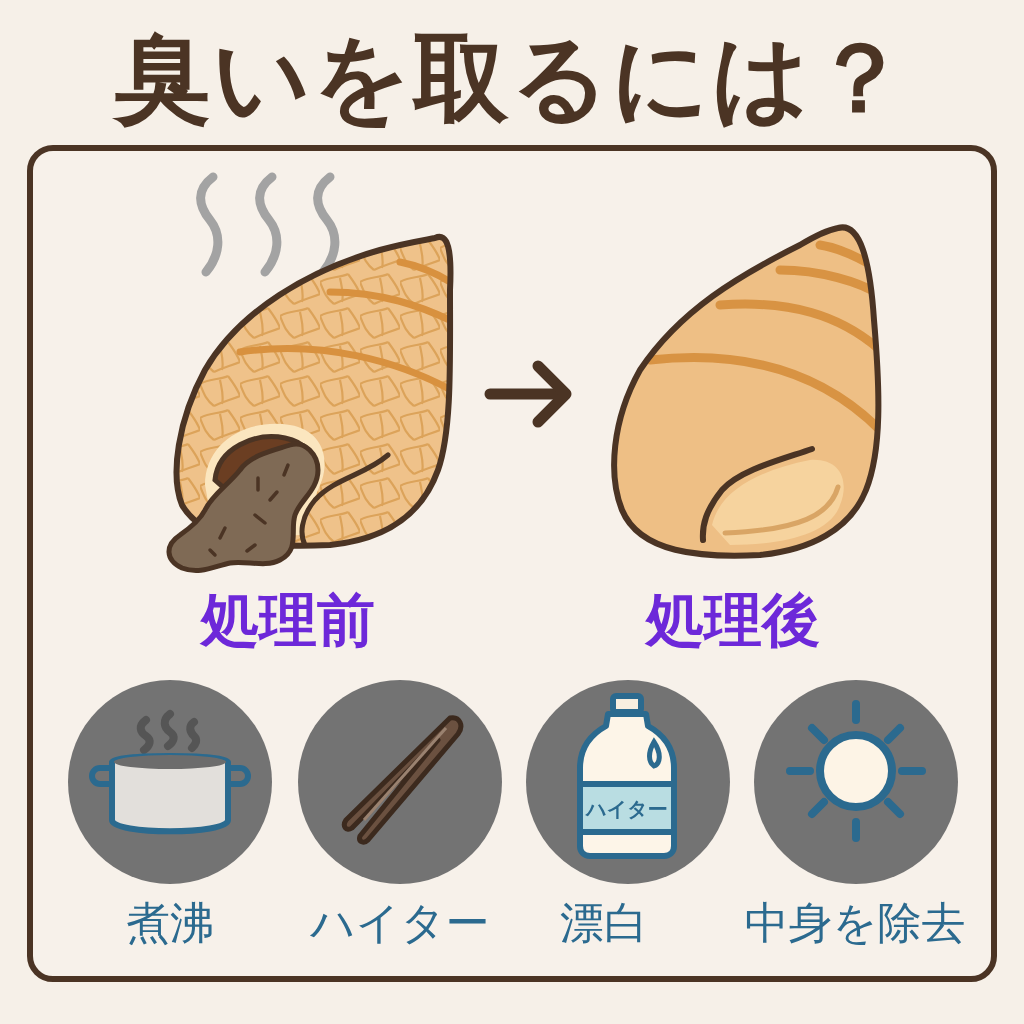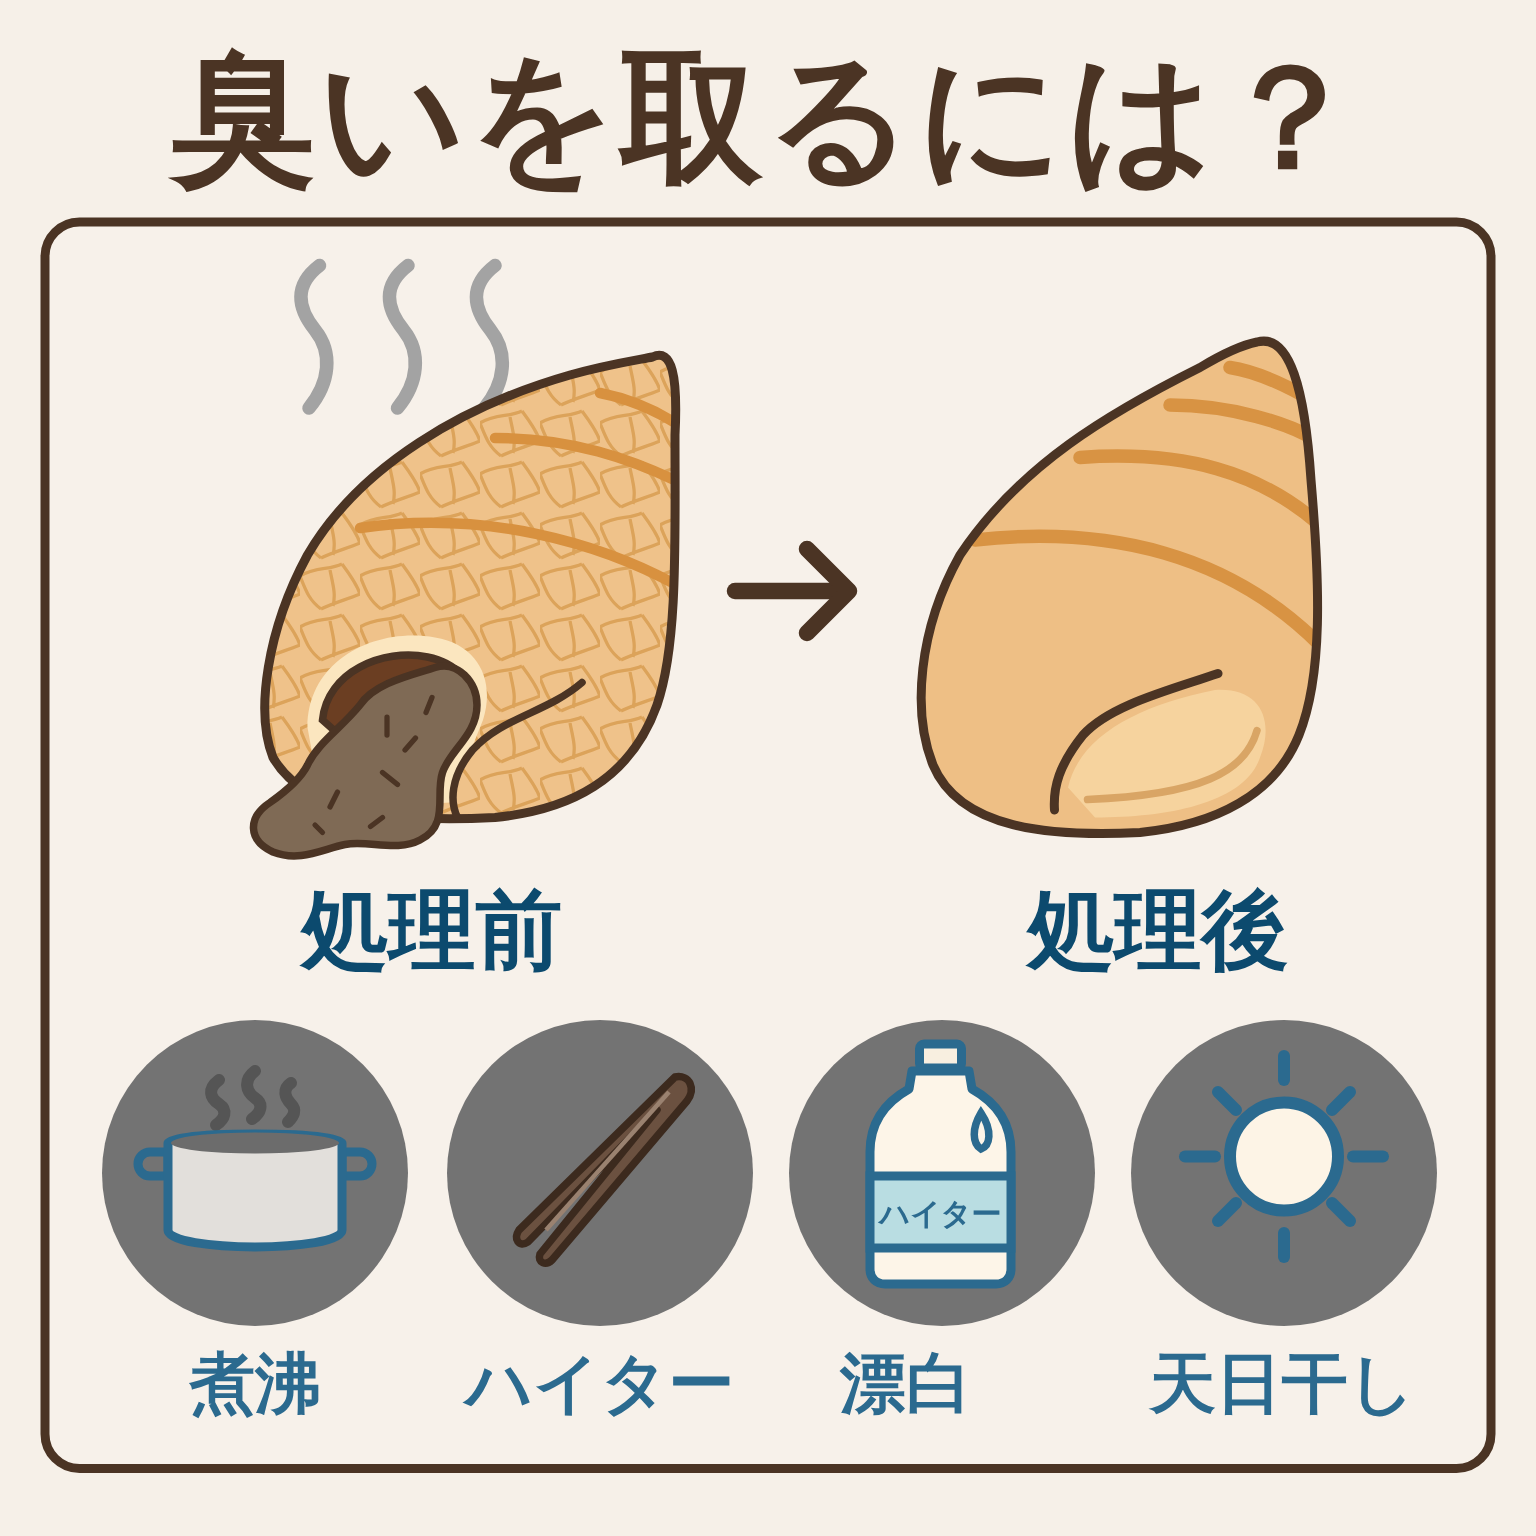--- a/index.html
+++ b/index.html
@@ -17,31 +17,31 @@
   }
   .frame {
     position: absolute; left: 27px; top: 145px;
     width: 958px; height: 825px;
     border: 6px solid #4b3424; border-radius: 26px;
     background: #f7f1ea;
   }
   .art { position: absolute; left: 0; top: 0; }
   .stage-label {
     position: absolute; top: 585px;
-    font-size: 58px; font-weight: bold; color: #0c4a6e;
+    font-size: 58px; font-weight: bold; color: #6d28d9;
     width: 260px; text-align: center; line-height: 70px;
   }
   .circle {
     position: absolute; width: 204px; height: 204px; border-radius: 50%;
     background: #737373; top: 680px;
   }
   .circle svg { position: absolute; left: 0; top: 0; }
   .method-label {
     position: absolute; top: 893px;
-    font-size: 44px; font-weight: bold; color: #2b6a8f;
+    font-size: 44px; font-weight: normal; color: #2b6a8f;
     text-align: center; line-height: 60px;
   }
 </style>
 </head>
 <body>
 
 <div class="title">臭いを取るには？</div>
 
 <div class="frame"></div>
 
@@ -106,21 +106,21 @@
       <path d="M650,360 C740,350 820,370 880,430"></path>
     </g>
     <path d="M712,525 C720,490 760,470 810,460 C840,458 850,480 840,505 C830,535 780,545 730,545 Z" fill="#f6d39e"></path>
     <path d="M812,449 C780,460 740,470 722,490 C706,510 702,525 703,540" stroke="#4b3424" stroke-width="6" fill="none" stroke-linecap="round"></path>
     <path d="M838,487 C830,515 800,530 725,533" stroke="#d9a565" stroke-width="5" fill="none" stroke-linecap="round"></path>
     <path d="M838,228 C860,222 870,260 874,320 C880,390 882,450 866,490 C850,530 810,550 760,555 C700,558 640,553 622,510 C608,475 612,420 640,370 C680,310 740,275 800,245 C815,236 828,230 838,228 Z" fill="none" stroke="#4b3424" stroke-width="6"></path>
   </g>
 </svg>
 
 <div class="stage-label" style="left:158px;">処理前</div>
-<div class="stage-label" style="left:642px;">処理後</div>
+<div class="stage-label" style="left:603px;">処理後</div>
 
 <div class="circle" style="left:68px;">
   <svg width="204" height="204" viewBox="0 0 204 204">
     <g stroke="#555" stroke-width="8" fill="none" stroke-linecap="round">
       <path d="M78,40 C70,46 72,52 78,56 C84,60 82,66 76,70"></path>
       <path d="M102,34 C94,40 96,48 102,52 C108,56 106,62 100,66"></path>
       <path d="M126,42 C120,46 122,52 126,56 C130,60 128,64 124,68"></path>
     </g>
     <path d="M32,88 h12 v16 h-12 a8,8 0 0 1 0,-16z" fill="none" stroke="#2b6a8f" stroke-width="6"></path>
     <path d="M172,88 h-12 v16 h12 a8,8 0 0 0 0,-16z" fill="none" stroke="#2b6a8f" stroke-width="6"></path>
@@ -157,13 +157,13 @@
       <line x1="102" y1="142" x2="102" y2="158"></line>
       <line x1="36" y1="91" x2="56" y2="91"></line>
       <line x1="148" y1="91" x2="168" y2="91"></line>
       <line x1="58" y1="48" x2="70" y2="60"></line>
       <line x1="146" y1="48" x2="134" y2="60"></line>
       <line x1="58" y1="134" x2="70" y2="122"></line>
       <line x1="146" y1="134" x2="134" y2="122"></line>
     </g>
   </svg>
 </div>
-<div class="method-label" style="left:740px; width:230px;">天日干し</div>
+<div class="method-label" style="left:740px; width:230px;">中身を除去</div>
 
 </body></html>

